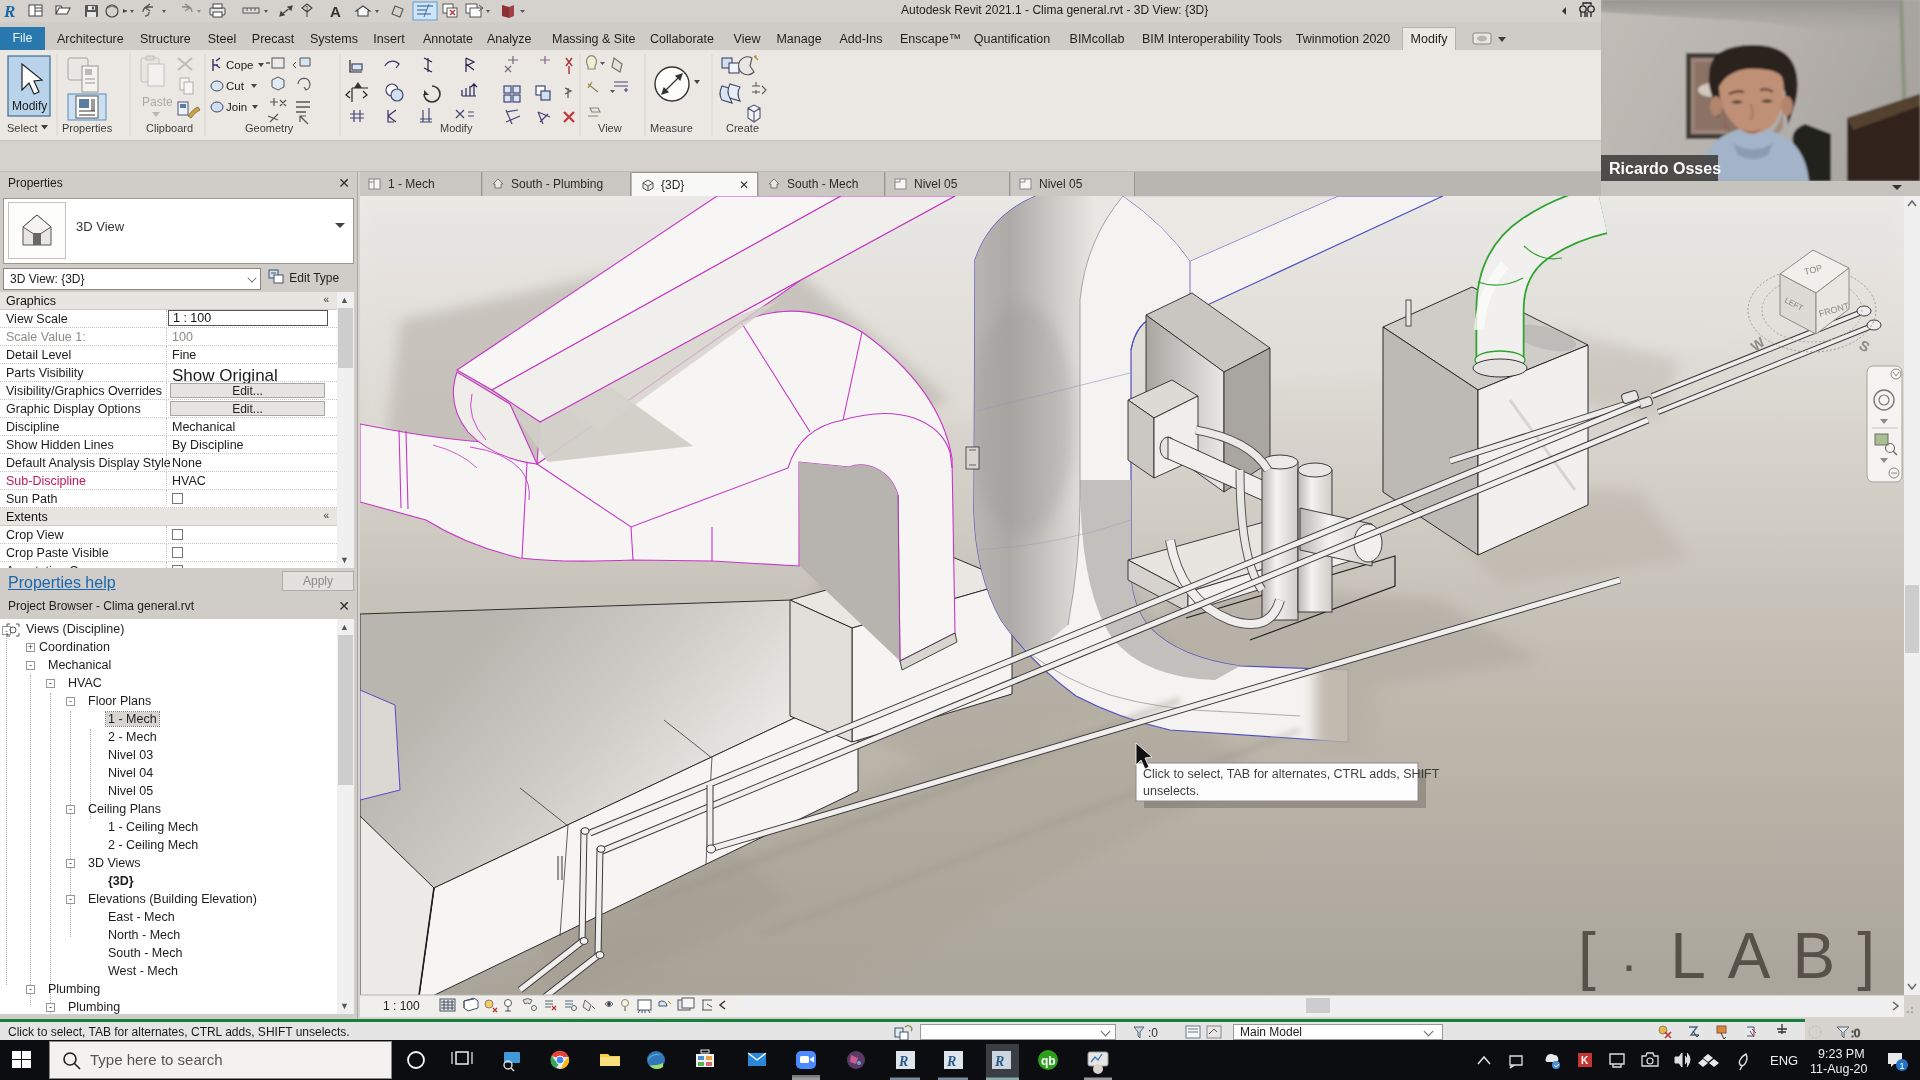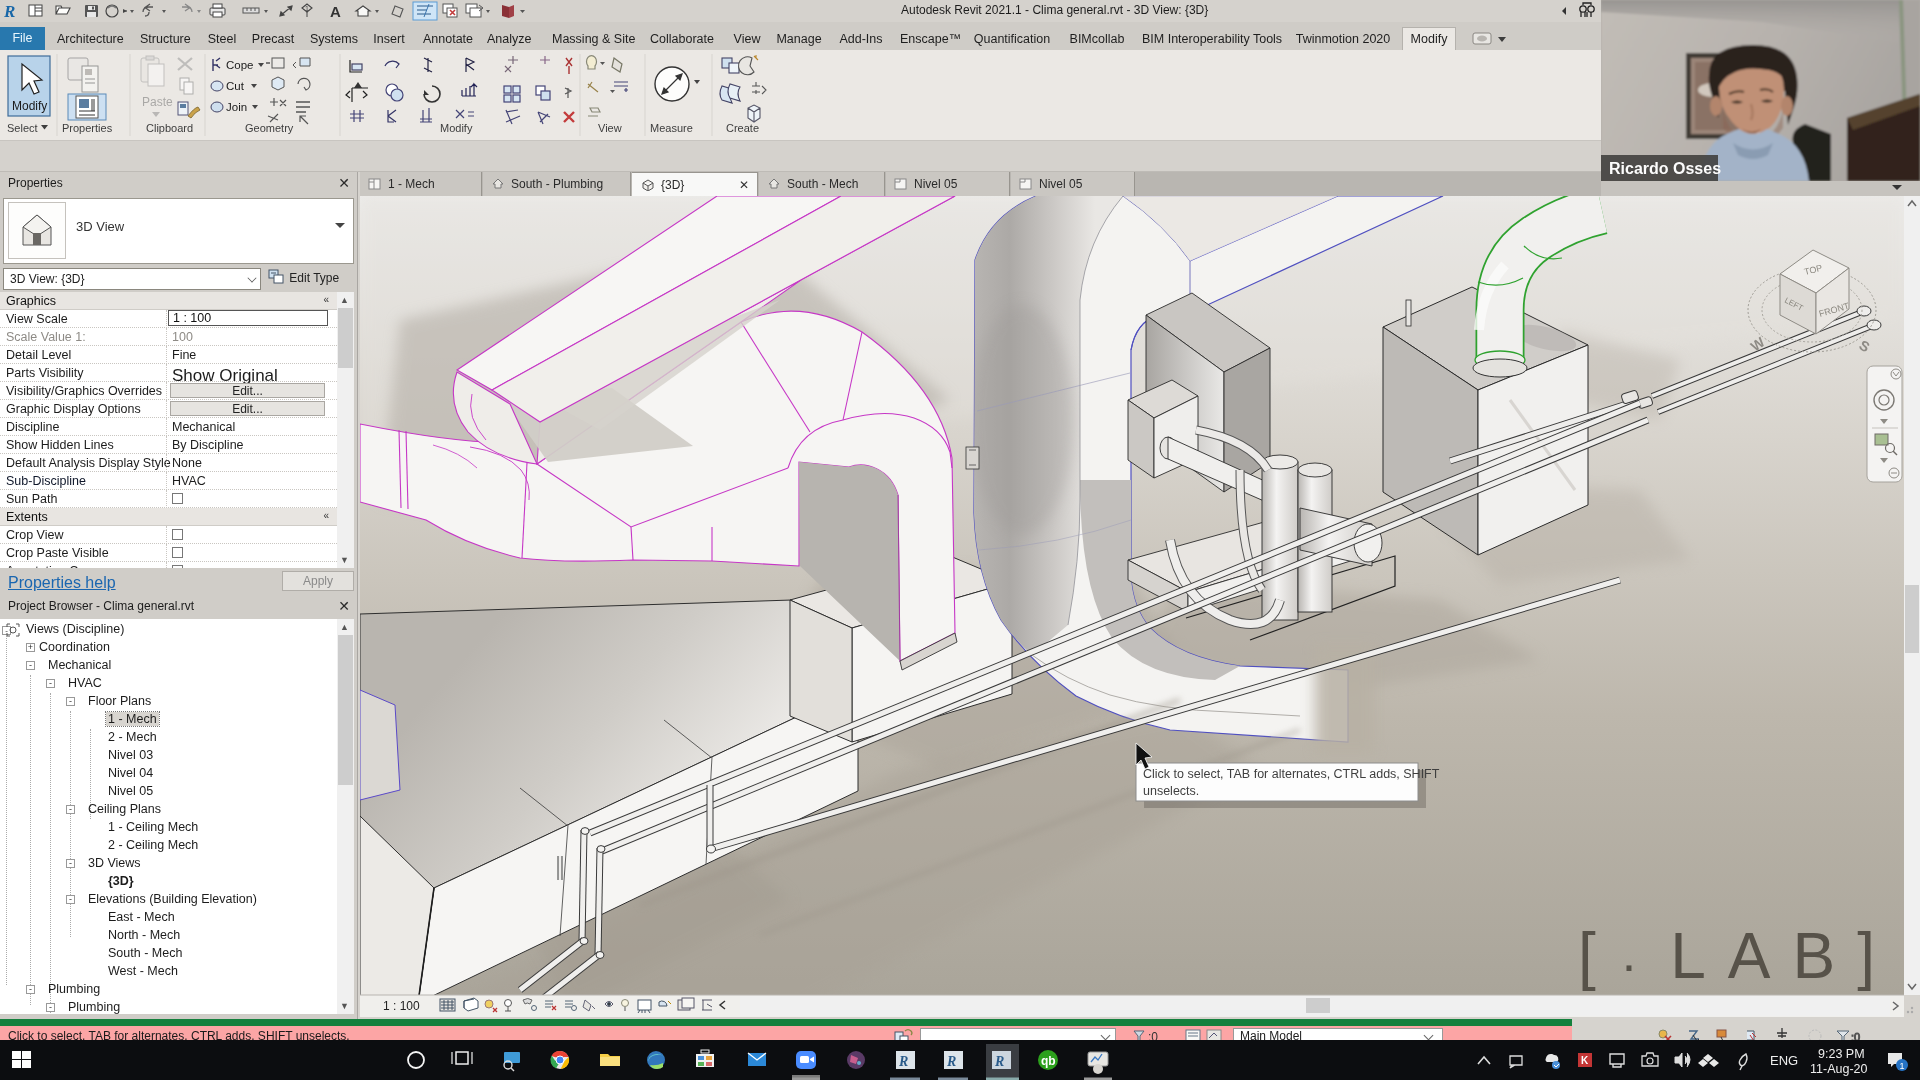--- a/index.html
+++ b/index.html
@@ -21,21 +21,21 @@
   
   #props{left:0;top:172px;width:358px;height:423px;background:#d0cdc8;border-right:1px solid #a9a6a2;}
   #browser{left:0;top:595px;width:358px;height:424px;background:#d0cdc8;border-right:1px solid #a9a6a2;}
   .paneltitle{position:absolute;left:8px;top:4px;font-size:12px;color:#1c1c1c;}
   .panelx{position:absolute;right:7px;top:3px;font-size:14px;color:#2a2a2a;}
   
   #viewtabs{left:360px;top:172px;width:1560px;height:24px;background:#b9b6b1;}
   .vtab{position:absolute;top:0;height:24px;background:#cac7c2;border-right:1px solid #98958f;font-size:12px;color:#2a2a2a;line-height:24px;}
   .vtab .ic{display:inline-block;margin:0 6px 0 8px;vertical-align:-2px;}
   
-  #statusbar{left:0;top:1019px;width:1572px;height:21px;background:#fca5a5;border-top:7px solid #15803d;font-size:12px;color:#1a1a1a;}
+  #statusbar{left:0;top:1019px;width:1805px;height:21px;background:#e5e5e5;border-top:3px solid #15803d;font-size:12px;color:#1a1a1a;}
   
   #taskbar{left:0;top:1040px;width:1920px;height:40px;background:#0c0d10;}
   
   #webcam{left:1601px;top:0;width:319px;height:181px;background:#b0aca7;overflow:hidden;}
 </style>
 </head>
 <body>
 <div id="screen">
   <div class="abs" id="titlebar">
     <svg width="1920" height="22" viewBox="0 0 1920 22">
@@ -388,21 +388,21 @@
           <span style="position:absolute;left:6px;top:2px;font-size:12.5px;color:#1c1c1c;white-space:nowrap;">Show Hidden Lines</span>
           <span style="position:absolute;left:166px;top:0;width:1px;height:18px;border-left:1px dotted #c9c6c1;"></span>
           <span style="position:absolute;left:172px;top:2px;font-size:12.5px;color:#1c1c1c;">By Discipline</span>
         </div>
 <div class="abs" style="left:0;top:162px;width:337px;height:18px;border-bottom:1px dotted #c9c6c1;">
           <span style="position:absolute;left:6px;top:2px;font-size:12.5px;color:#1c1c1c;white-space:nowrap;">Default Analysis Display Style</span>
           <span style="position:absolute;left:166px;top:0;width:1px;height:18px;border-left:1px dotted #c9c6c1;"></span>
           <span style="position:absolute;left:172px;top:2px;font-size:12.5px;color:#1c1c1c;">None</span>
         </div>
 <div class="abs" style="left:0;top:180px;width:337px;height:18px;border-bottom:1px dotted #c9c6c1;">
-          <span style="position:absolute;left:6px;top:2px;font-size:12.5px;color:#0f172a;white-space:nowrap;">Sub-Discipline</span>
+          <span style="position:absolute;left:6px;top:2px;font-size:12.5px;color:#be185d;white-space:nowrap;">Sub-Discipline</span>
           <span style="position:absolute;left:166px;top:0;width:1px;height:18px;border-left:1px dotted #c9c6c1;"></span>
           <span style="position:absolute;left:172px;top:2px;font-size:12.5px;color:#1c1c1c;">HVAC</span>
         </div>
 <div class="abs" style="left:0;top:198px;width:337px;height:18px;border-bottom:1px dotted #c9c6c1;">
           <span style="position:absolute;left:6px;top:2px;font-size:12.5px;color:#1c1c1c;white-space:nowrap;">Sun Path</span>
           <span style="position:absolute;left:166px;top:0;width:1px;height:18px;border-left:1px dotted #c9c6c1;"></span>
           <span style="position:absolute;left:172px;top:3px;width:11px;height:11px;background:#fff;border:1px solid #777;"></span>
         </div>
 <div class="abs" style="left:0;top:216px;width:337px;height:18px;background:#e8e5e1;border-bottom:1px solid #cfccc7;">
           <span style="position:absolute;left:6px;top:2px;font-size:12.5px;color:#111;">Extents</span>
@@ -923,20 +923,27 @@
   </div>
   <div class="abs" id="taskbar">
 
     <svg class="abs" style="left:12px;top:11px;" width="20" height="18" viewBox="0 0 20 18">
       <rect x="0" y="0" width="9" height="8" fill="#fefefe"></rect>
         <rect x="10" y="0" width="9" height="8" fill="#fefefe"></rect>
       <rect x="0" y="9" width="9" height="8" fill="#fefefe"></rect>
         <rect x="10" y="9" width="9" height="8" fill="#fefefe"></rect>
     </svg>
 
+    <div class="abs" style="left:49px;top:1px;width:343px;height:38px;background:#f3f2f1;border:1px solid #888;">
+      <svg class="abs" style="left:12px;top:9px;" width="20" height="20" viewBox="0 0 20 20">
+          <circle cx="8" cy="8" r="6" fill="none" stroke="#222" stroke-width="1.6"></circle>
+          <line x1="12.5" y1="12.5" x2="18" y2="18" stroke="#222" stroke-width="1.6"></line>
+        </svg>
+      <span class="abs" style="left:40px;top:9px;font-size:15px;color:#555;">Type here to search</span>
+    </div>
 
     <svg class="abs" style="left:400px;top:0px;" width="720" height="40" viewBox="0 0 720 40">
 
       <circle cx="16" cy="20" r="8" fill="none" stroke="#f5f5f5" stroke-width="1.8"></circle>
 
       <g stroke="#eee" fill="none" stroke-width="1.5">
           <rect x="56" y="12" width="12" height="12"></rect>
           <path d="M72,12 l0,12 M52,12 l0,12" stroke-width="1.2"></path>
         </g>
 

